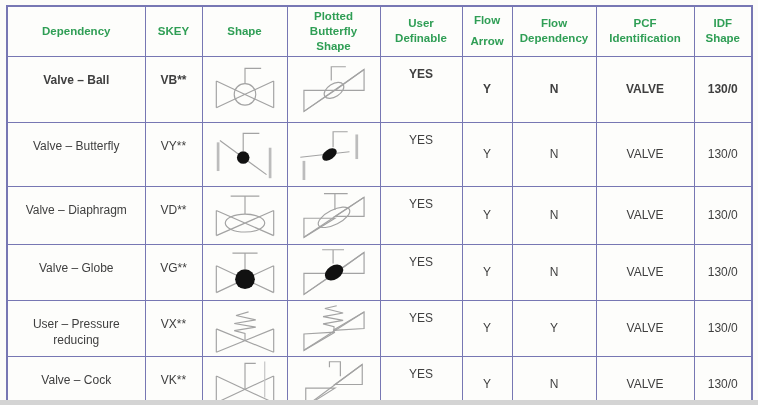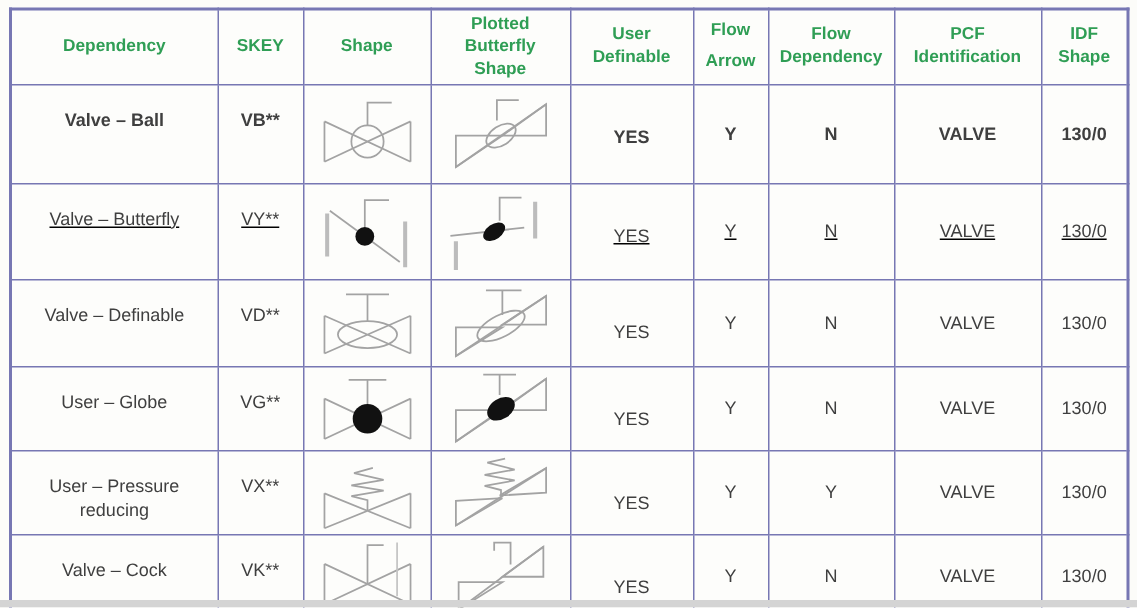--- a/index.html
+++ b/index.html
@@ -28,40 +28,40 @@
     color:#2f9e55;
     font-size:11.5px;
     font-weight:bold;
     vertical-align:middle;
     white-space:pre-line;
     line-height:1.3;
     padding:2px 3px;
   }
   thead tr{height:48px;}
   tbody tr:nth-child(1){height:66px;font-weight:bold;}
-  tbody tr:nth-child(2){height:64px;text-decoration:underline;}
+  tbody tr:nth-child(2){height:64px;}
   tbody tr:nth-child(3){height:58px;}
   tbody tr:nth-child(4){height:56px;}
   tbody tr:nth-child(5){height:52px;}
   tbody tr:nth-child(6){height:49px;}
   th:nth-child(6){line-height:1.9;}
   .valve-table td{
     color:#3f3f3f;
     font-size:12px;
     vertical-align:middle;
     padding:0 4px;
   }
   td.c-desc, td.c-skey{
     vertical-align:top;
     padding-top:15px;
     line-height:1.35;
   }
   td.c-user{
     vertical-align:top;
-    padding-top:27px;
+    padding-top:10px;
   }
   td.c-shape{padding:0;}
   .sym{display:block;margin:0 auto;line-height:0;}
   .sym svg{display:block;margin:0 auto;}
   .page-bottom-edge{
     position:absolute;left:0;right:0;bottom:0;height:5px;
     background:#d4d4d4;
   }
 </style>
 </head>
@@ -166,21 +166,21 @@
             </span>
           </td>
     <td class="c-user">YES</td>
     <td class="c-mid">Y</td>
     <td class="c-mid">N</td>
     <td class="c-mid">VALVE</td>
     <td class="c-mid">130/0</td>
   </tr>
 
   <tr>
-    <td class="c-desc">Valve – Definable</td>
+    <td class="c-desc">Valve – Diaphragm</td>
     <td class="c-skey">VD**</td>
     <td class="c-shape">
             <span class="sym">
               <svg viewBox="0 0 80 58" width="72" height="52">
                 <g fill="none" stroke="#a3a3a3" stroke-width="1.3">
       <path d="M8,24 L72,52 M8,52 L72,24 M8,24 L8,52 M72,24 L72,52"></path>
       <ellipse cx="40" cy="38" rx="22" ry="10"></ellipse>
       <path d="M40,28 L40,8 M24,8 L56,8"></path>
                 </g>
               </svg>
@@ -200,21 +200,21 @@
             </span>
           </td>
     <td class="c-user">YES</td>
     <td class="c-mid">Y</td>
     <td class="c-mid">N</td>
     <td class="c-mid">VALVE</td>
     <td class="c-mid">130/0</td>
   </tr>
 
   <tr>
-    <td class="c-desc">User – Globe</td>
+    <td class="c-desc">Valve – Globe</td>
     <td class="c-skey">VG**</td>
     <td class="c-shape">
             <span class="sym">
               <svg viewBox="0 0 80 58" width="72" height="52">
                 <g fill="none" stroke="#a3a3a3" stroke-width="1.3">
       <path d="M8,22 L72,52 M8,52 L72,22 M8,22 L8,52 M72,22 L72,52"></path>
       <circle cx="40" cy="37" r="11" fill="#111111" stroke="none"></circle>
       <path d="M40,26 L40,8 M26,8 L54,8"></path>
                 </g>
               </svg>

